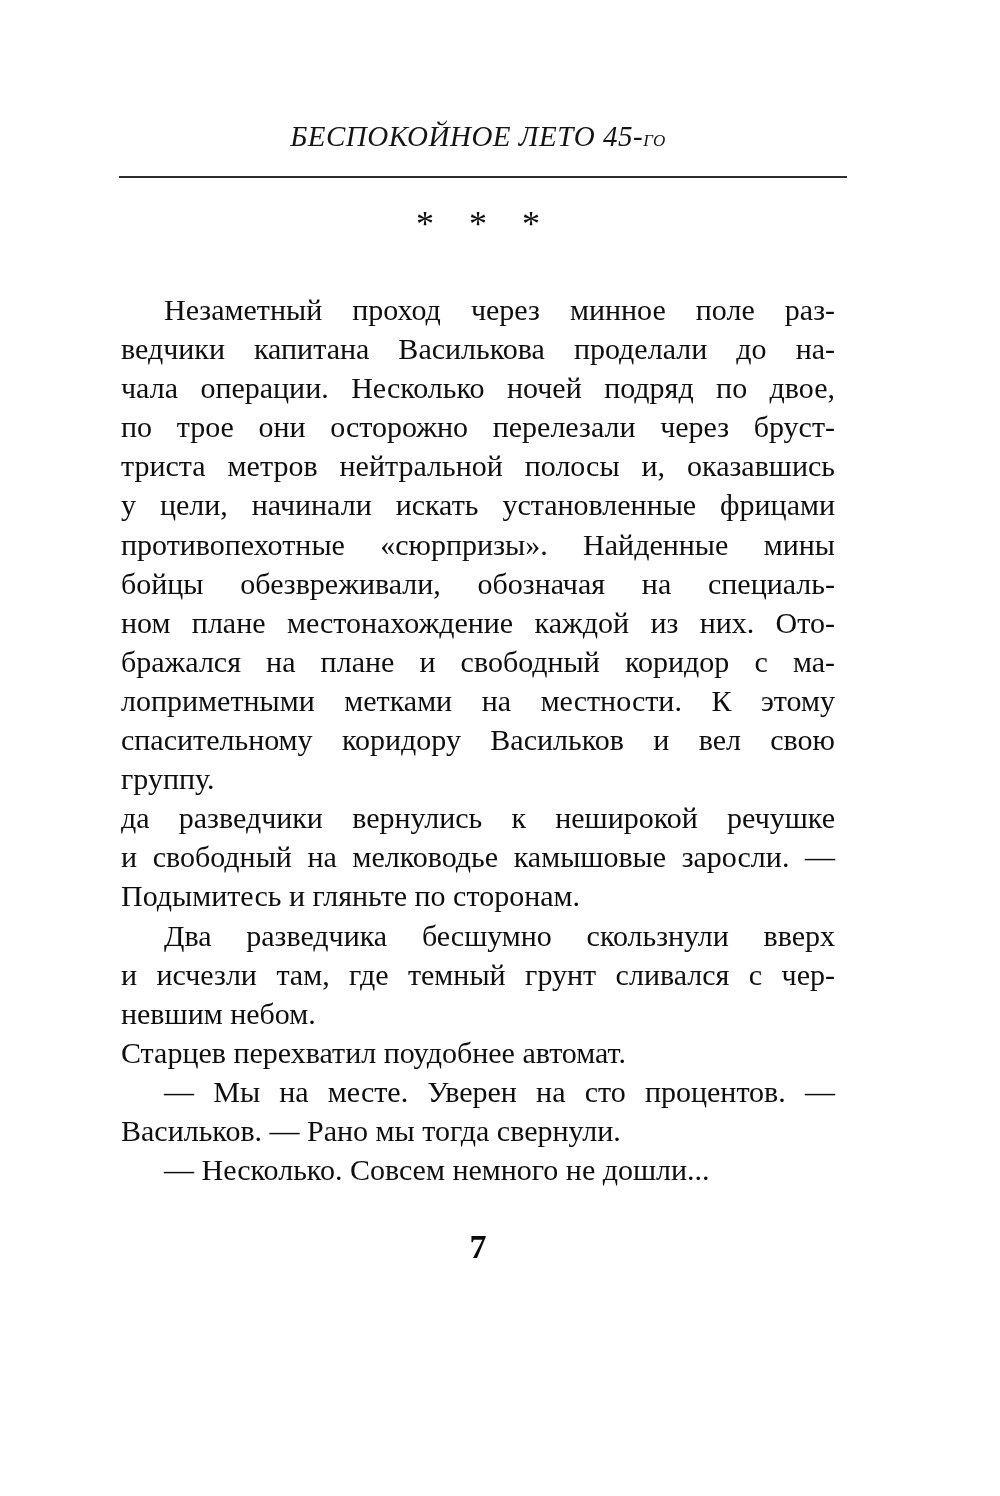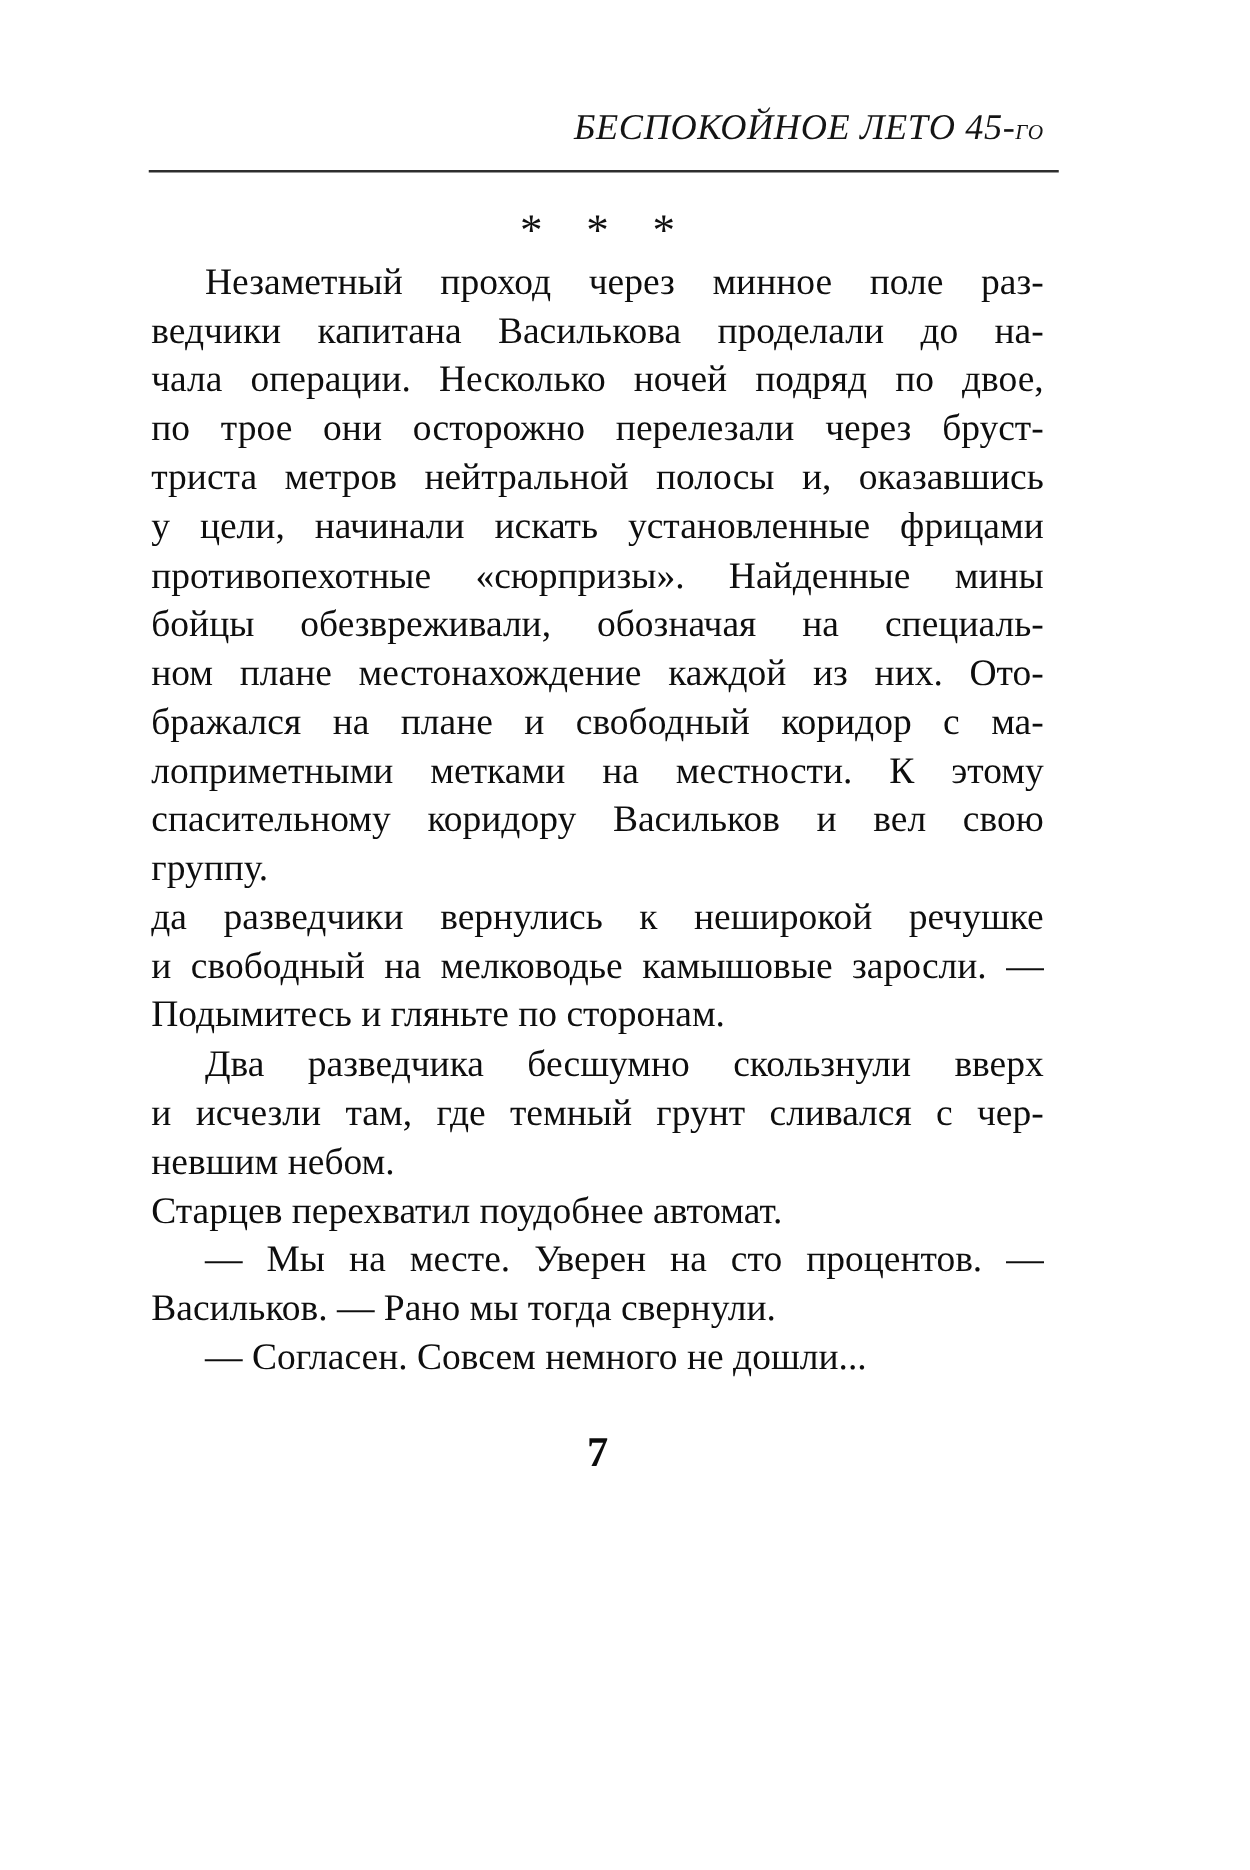--- a/index.html
+++ b/index.html
@@ -14,25 +14,25 @@
     background: #ffffff;
     overflow: hidden;
     color: #0e0e0e;
     font-family: "Liberation Serif", "DejaVu Serif", serif;
   }
   .content {
     margin-left: 121px;
     width: 714px;
   }
   .running-head {
-    margin-top: 84px;
-    text-align: right;
+    margin-top: 112px;
+    text-align: center;
     font-style: italic;
     font-size: 29px;
-    line-height: 36px;
+    line-height: 48px;
     letter-spacing: 0.5px;
     color: #141414;
     white-space: nowrap;
   }
   .running-head .suffix {
     font-variant: small-caps;
     font-size: 24px;
   }
   .rule {
     margin-top: 14px;
@@ -43,20 +43,21 @@
   }
   .separator {
     margin-top: 24px;
     text-align: center;
     font-size: 36px;
     line-height: 44px;
     word-spacing: 26px;
     color: #101010;
   }
   .body-text {
+    margin-top: 44px;
     font-size: 30px;
     line-height: 39.1px;
     color: #0e0e0e;
   }
   .line {
     text-align: justify;
     text-align-last: justify;
     white-space: normal;
   }
   .line.first {
@@ -104,19 +105,19 @@
         <div class="line para-end">группу.</div>
         <div class="line">да разведчики вернулись к неширокой речушке</div>
         <div class="line">и свободный на мелководье камышовые заросли. —</div>
         <div class="line para-end">Подымитесь и гляньте по сторонам.</div>
         <div class="line first">Два разведчика бесшумно скользнули вверх</div>
         <div class="line">и исчезли там, где темный грунт сливался с чер-</div>
         <div class="line para-end">невшим небом.</div>
         <div class="line para-end">Старцев перехватил поудобнее автомат.</div>
         <div class="line first">— Мы на месте. Уверен на сто процентов. —</div>
         <div class="line para-end">Васильков. — Рано мы тогда свернули.</div>
-        <div class="line first para-end">— Согласен. Совсем немного не дошли...</div>
+        <div class="line first para-end">— Несколько. Совсем немного не дошли...</div>
       </div>
 
     <div class="folio">7</div>
 
   </div>
 </div>
 
 </body></html>

